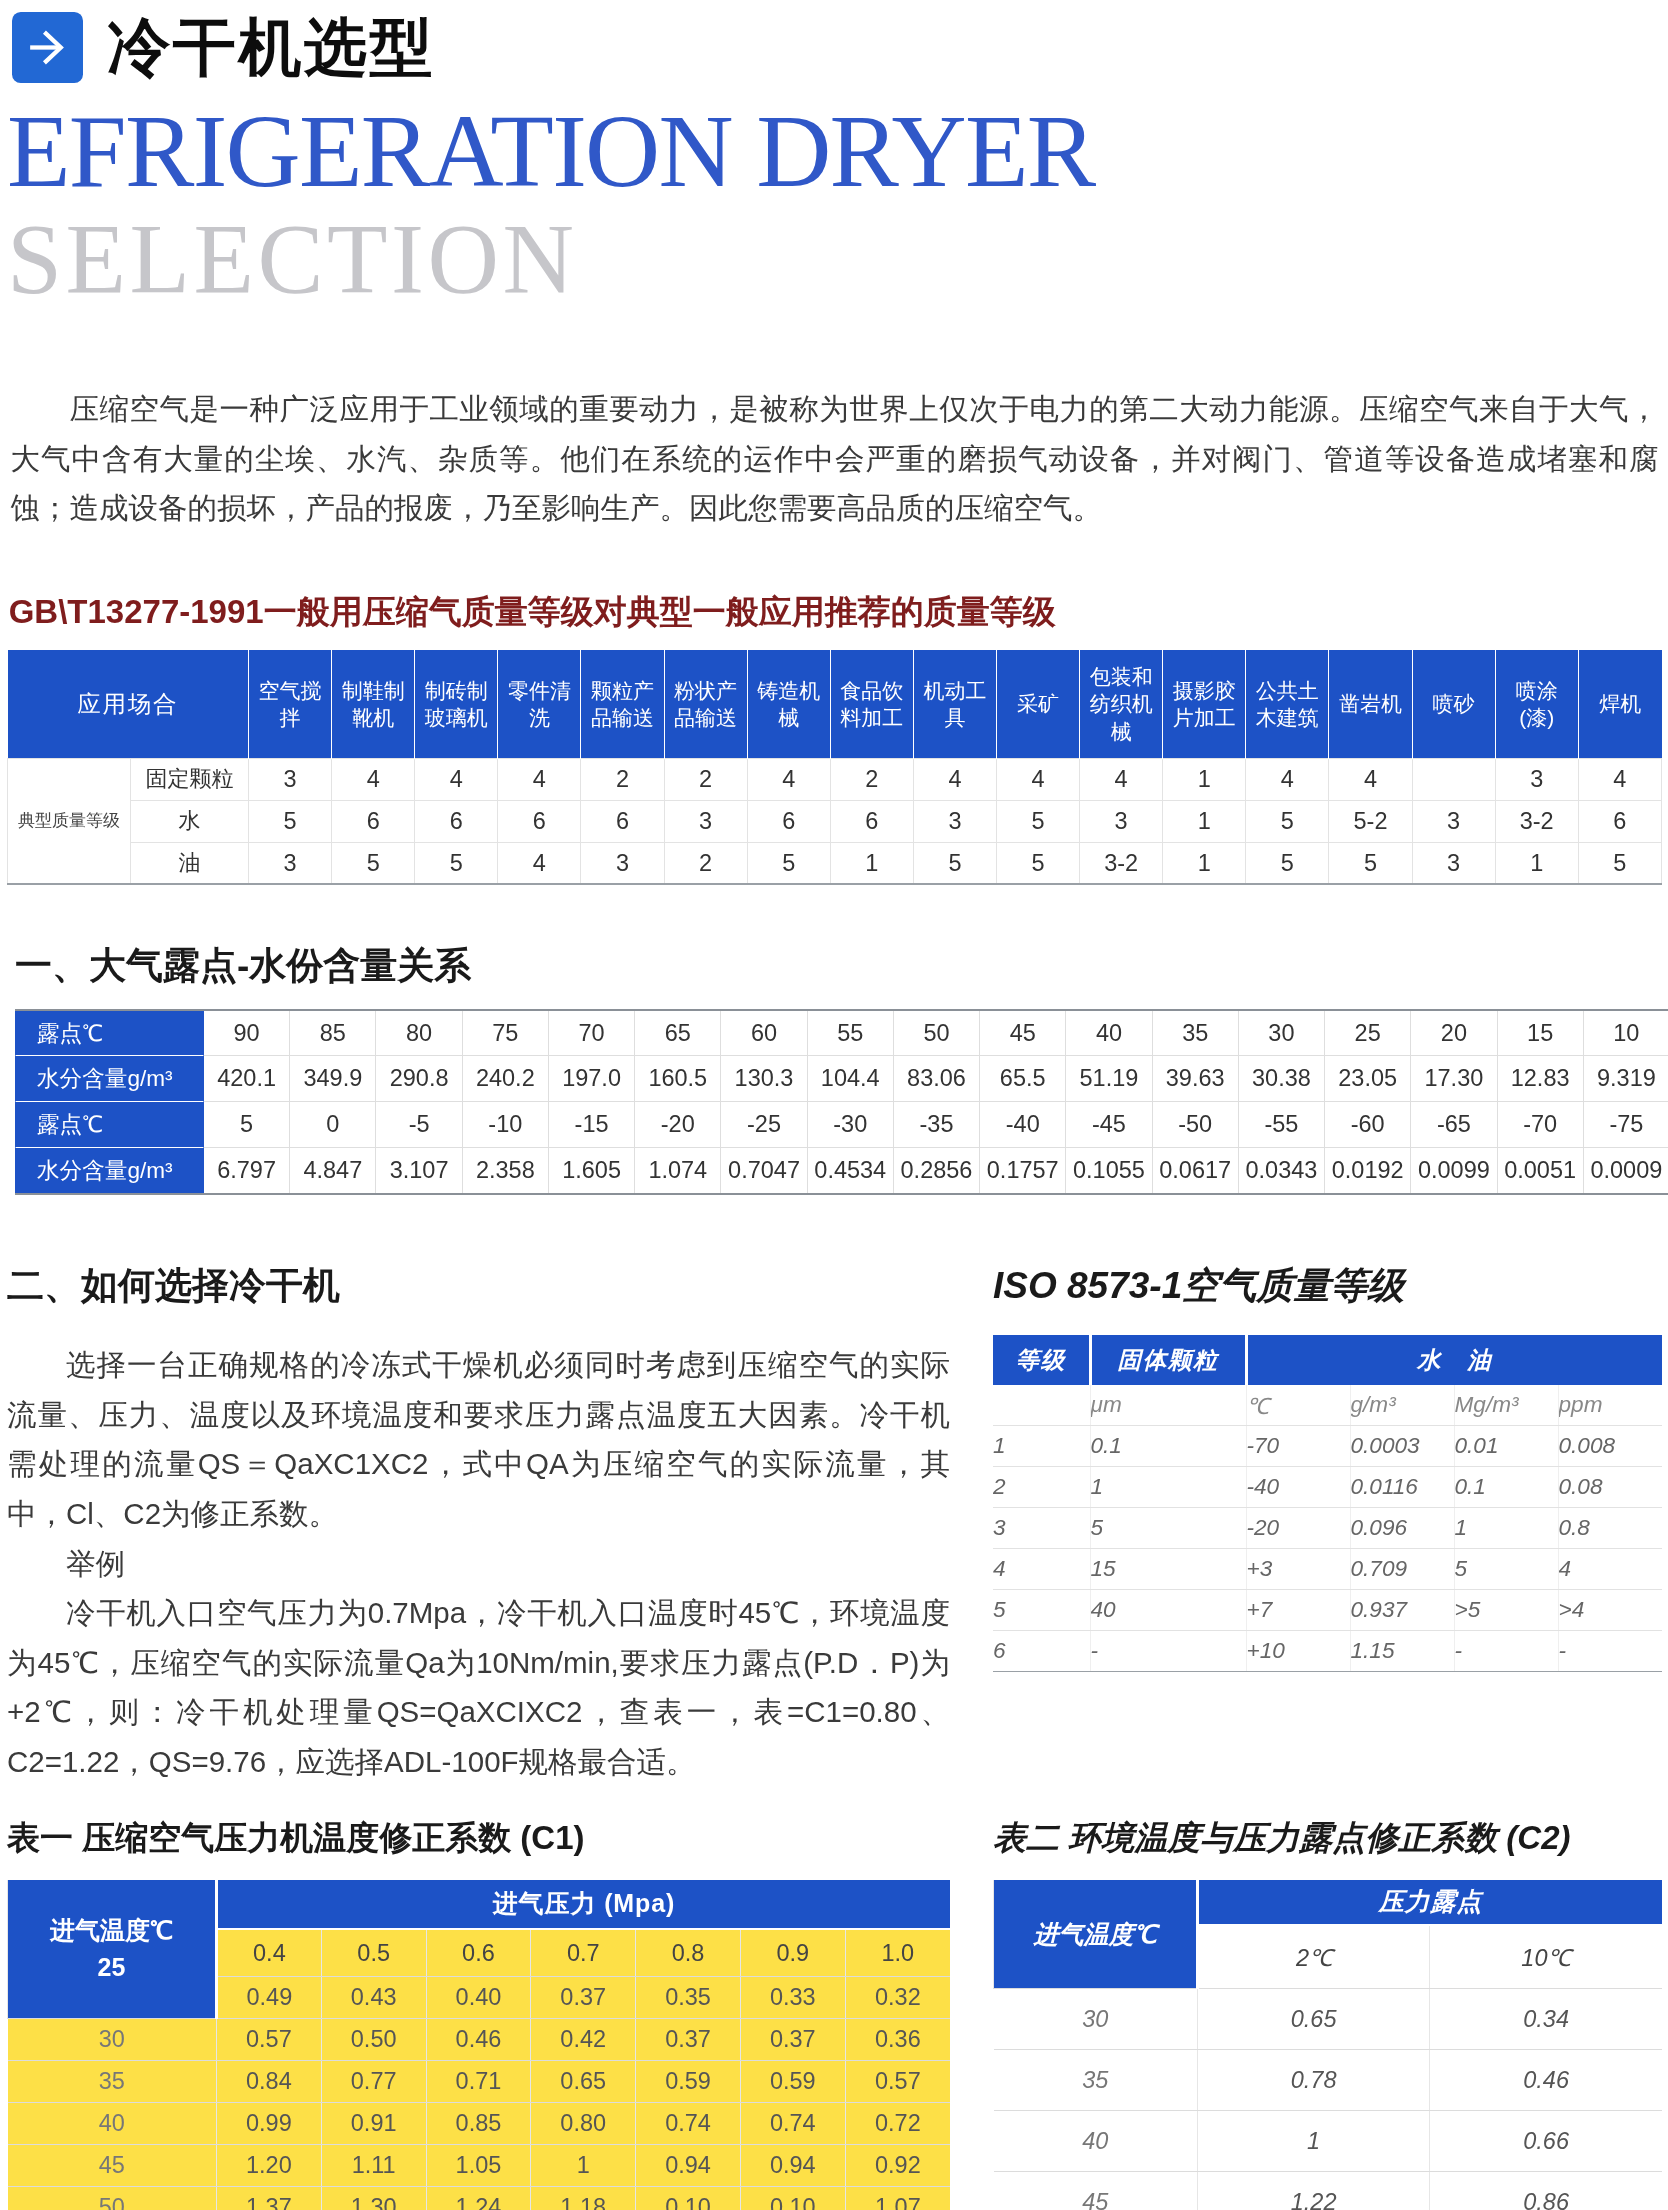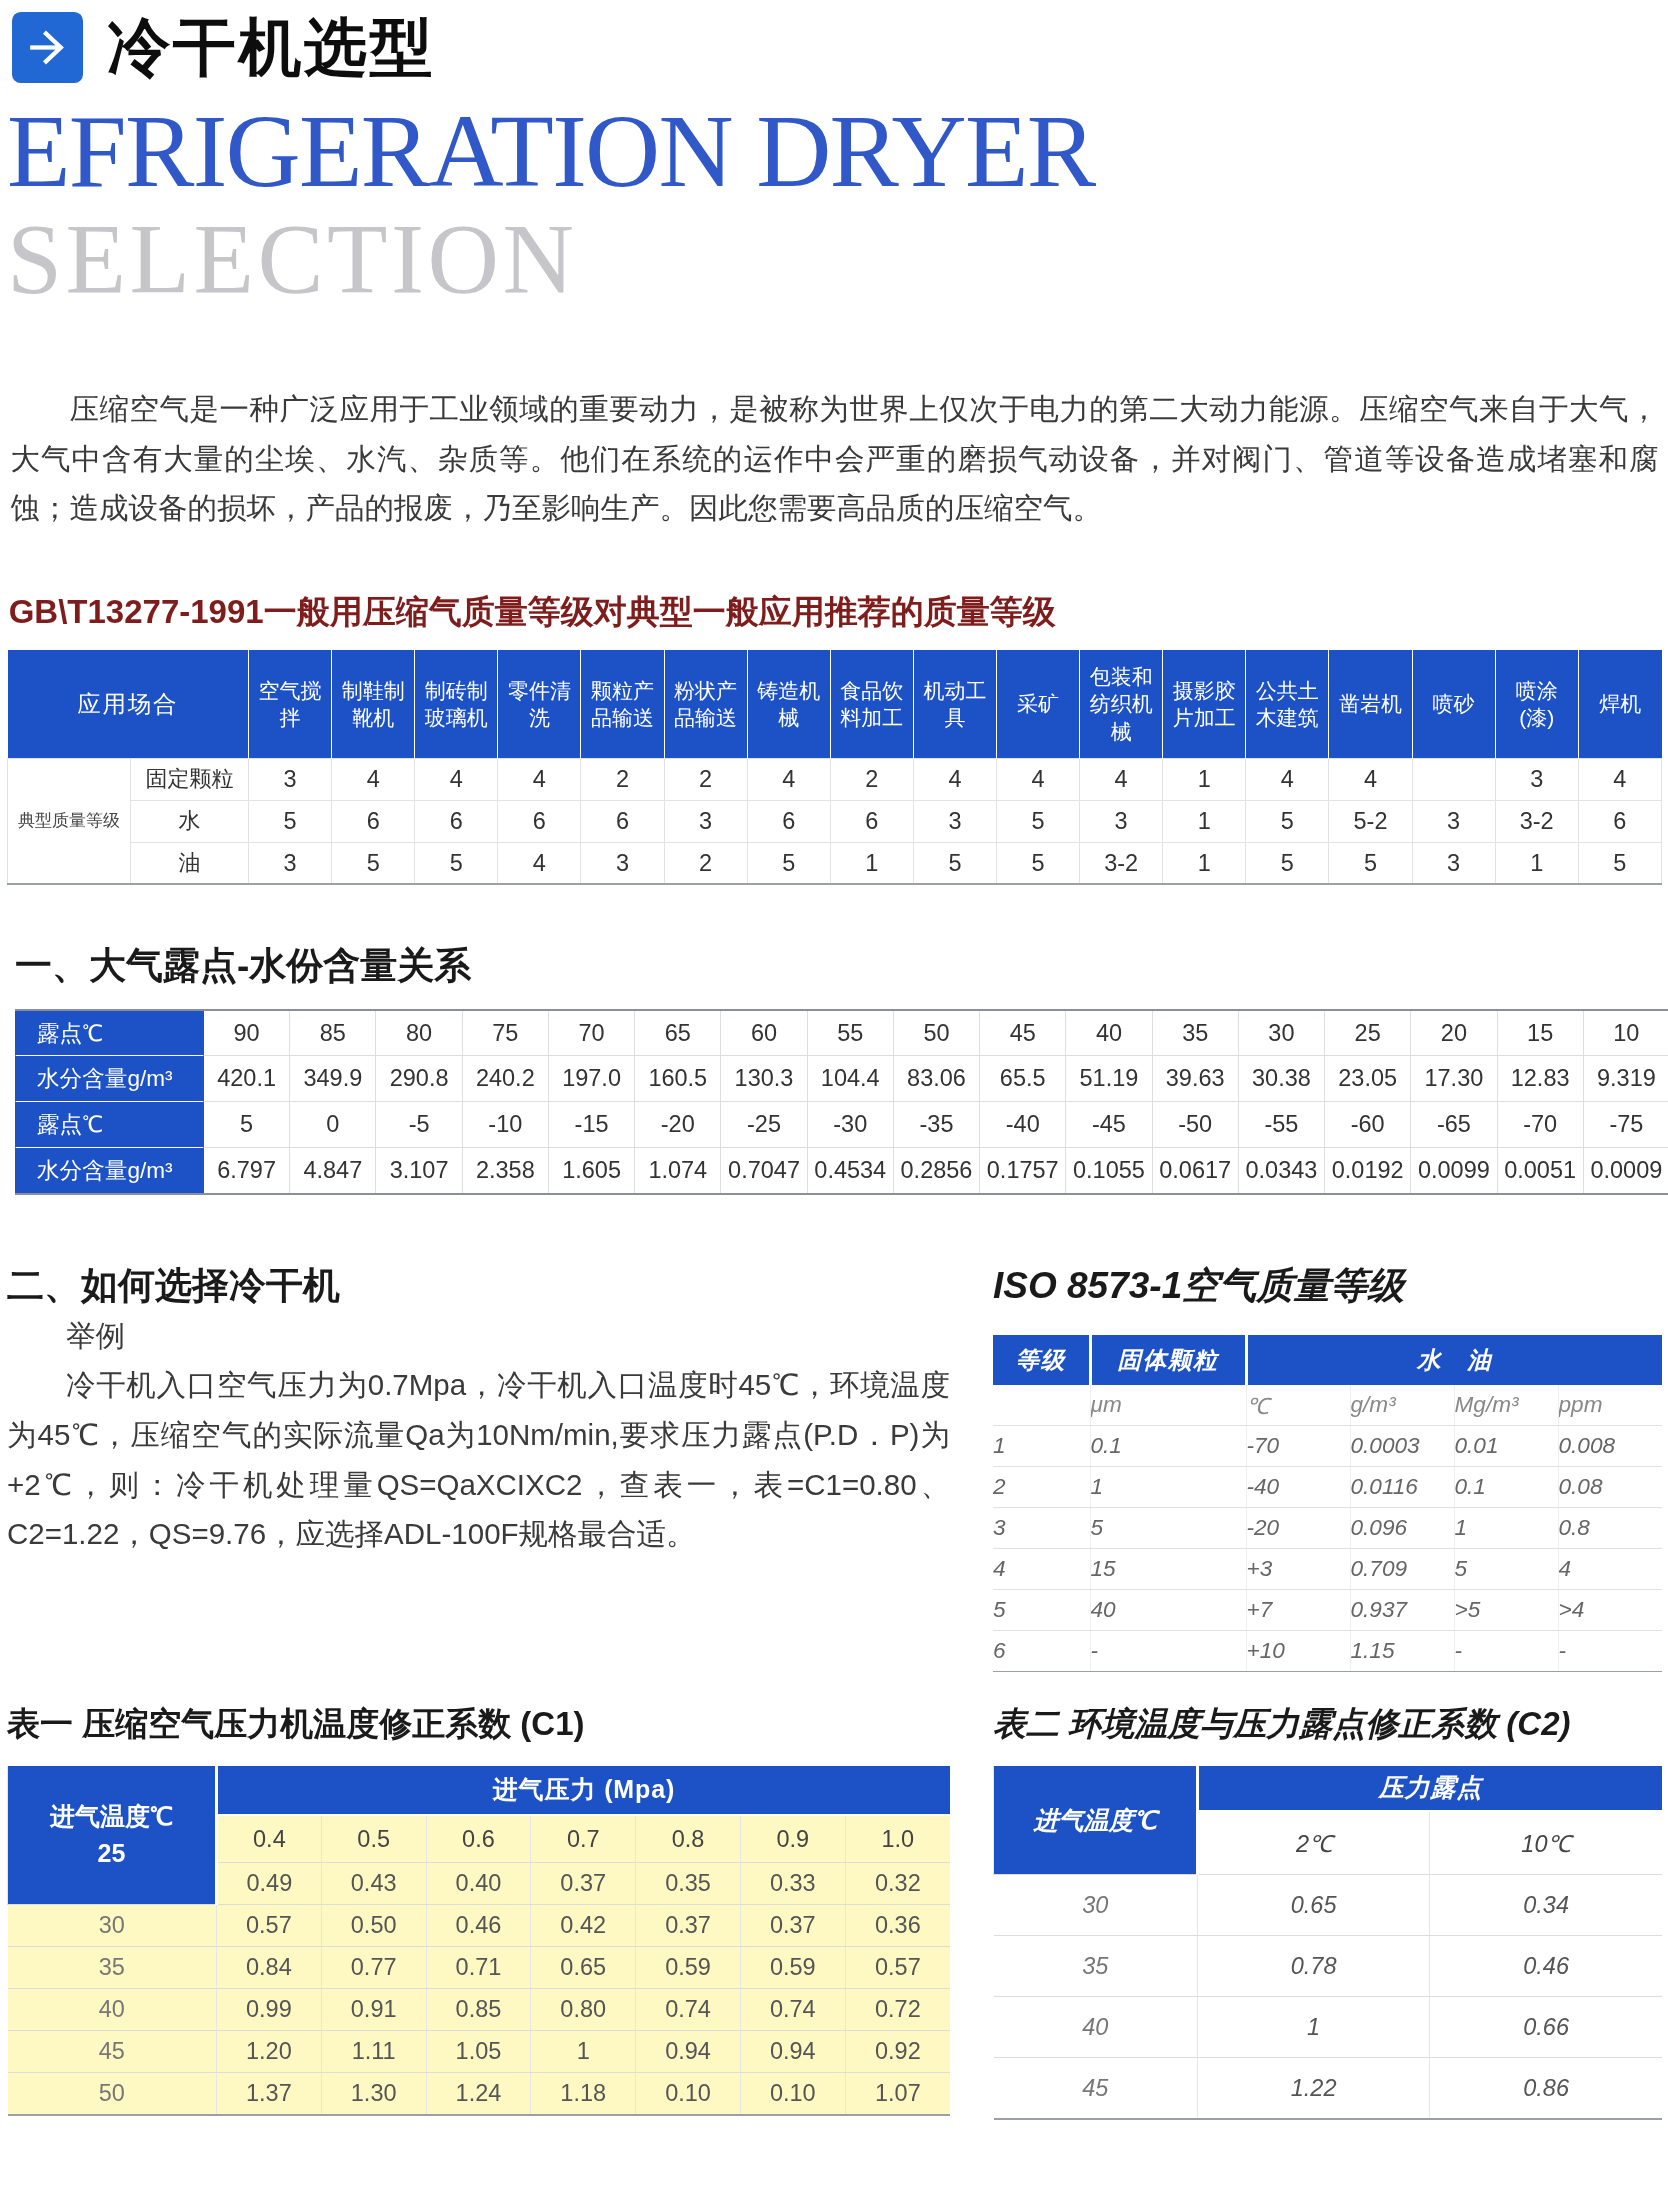--- a/index.html
+++ b/index.html
@@ -107,21 +107,21 @@
     background:#1d52c6; color:#fff; font-size:25px; font-weight:600;
     text-align:center; vertical-align:middle; line-height:1.5;
     border-right:3.5px solid #fff;
   }
   .c1 th.press-span {
     background:#1d52c6; color:#fff; font-size:25px; font-weight:600;
     height:49px; text-align:center; vertical-align:middle;
     border-bottom:2.6px solid #fff; letter-spacing:0.9px;
   }
   .c1 td {
-    background:#fef9c3; text-align:center; vertical-align:middle;
+    background:#fde047; text-align:center; vertical-align:middle;
     font-size:23.5px; color:#555; height:42px;
     border-bottom:0.9px solid #dcdcdc; border-left:0.9px solid #e6e6e6;
   }
   .c1 td.press { color:#444; height:48px; }
   .c1 td.temp { color:#777; border-left:none; }
 
   
   .c2 { margin-top:19px; border-bottom:2.6px solid #9aa0a6; }
   .c2 .corner {
     background:#1d52c6; color:#fff; font-size:25px; font-weight:600;
@@ -374,20 +374,21 @@
             <td class="dew-val">0.0051</td>
             <td class="dew-val">0.0009</td>
           </tr>
         </tbody>
       </table>
   </div>
 
   <div class="cols">
     <div class="col-left">
       <h2 class="sec-title">二、如何选择冷干机</h2>
+      <p class="body-text indent mt">选择一台正确规格的冷冻式干燥机必须同时考虑到压缩空气的实际流量、压力、温度以及环境温度和要求压力露点温度五大因素。冷干机需处理的流量QS＝QaXC1XC2，式中QA为压缩空气的实际流量，其中，Cl、C2为修正系数。</p>
       <p class="body-text indent">举例</p>
       <p class="body-text indent">冷干机入口空气压力为0.7Mpa，冷干机入口温度时45℃，环境温度为45℃，压缩空气的实际流量Qa为10Nm/min,要求压力露点(P.D．P)为+2℃，则：冷干机处理量QS=QaXCIXC2，查表一，表=C1=0.80、C2=1.22，QS=9.76，应选择ADL-100F规格最合适。</p>
     </div>
     <div class="col-right">
       <h2 class="sec-title">ISO 8573-1空气质量等级</h2>
       <table class="iso" id="iso-table">
           <colgroup>
             <col style="width: 97px;">
             <col style="width: 156px;">
             <col>

